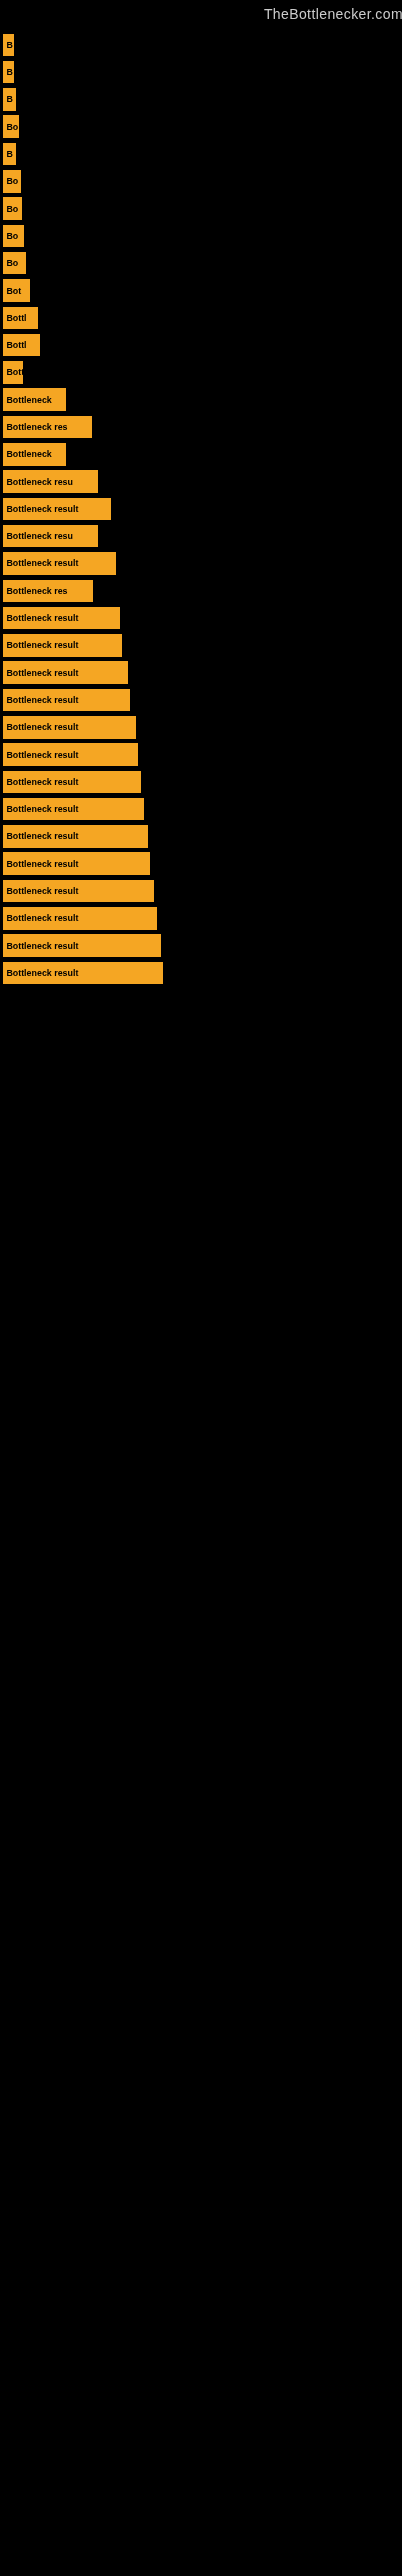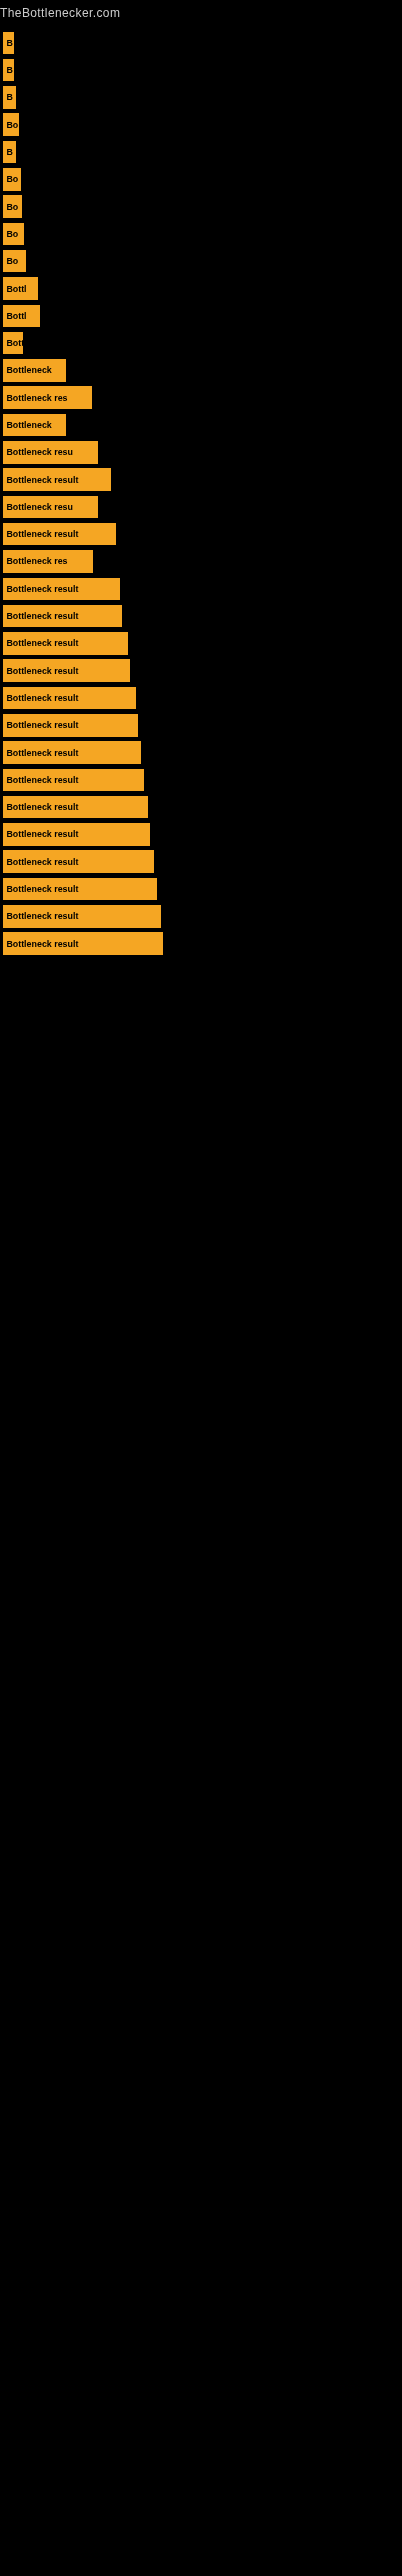--- a/index.html
+++ b/index.html
@@ -9,22 +9,22 @@
     }
     body {
       background-color: #000;
       width: 403px;
       min-height: 2576px;
       font-family: Arial, sans-serif;
       position: relative;
     }
     .site-title {
       color: #ccc;
-      font-size: 12px;
-      text-align: left;
+      font-size: 14px;
+      text-align: right;
       padding: 6.4px 0 3.2px 0;
       letter-spacing: 0.4px;
     }
     .bars-container {
       padding: 8px 0 0 0;
       display: flex;
       flex-direction: column;
       gap: 0;
     }
     .bar-row {
@@ -93,20 +93,25 @@
       <div class="bar" style="width: 21px;">
         <span class="bar-label">Bo</span>
       </div>
     </div>
     <div class="bar-row">
       <div class="bar" style="width: 22.5px;">
         <span class="bar-label">Bo</span>
       </div>
     </div>
     <div class="bar-row">
+      <div class="bar" style="width: 27px;">
+        <span class="bar-label">Bot</span>
+      </div>
+    </div>
+    <div class="bar-row">
       <div class="bar" style="width: 35px;">
         <span class="bar-label">Bottl</span>
       </div>
     </div>
     <div class="bar-row">
       <div class="bar" style="width: 37px;">
         <span class="bar-label">Bottl</span>
       </div>
     </div>
     <div class="bar-row">

